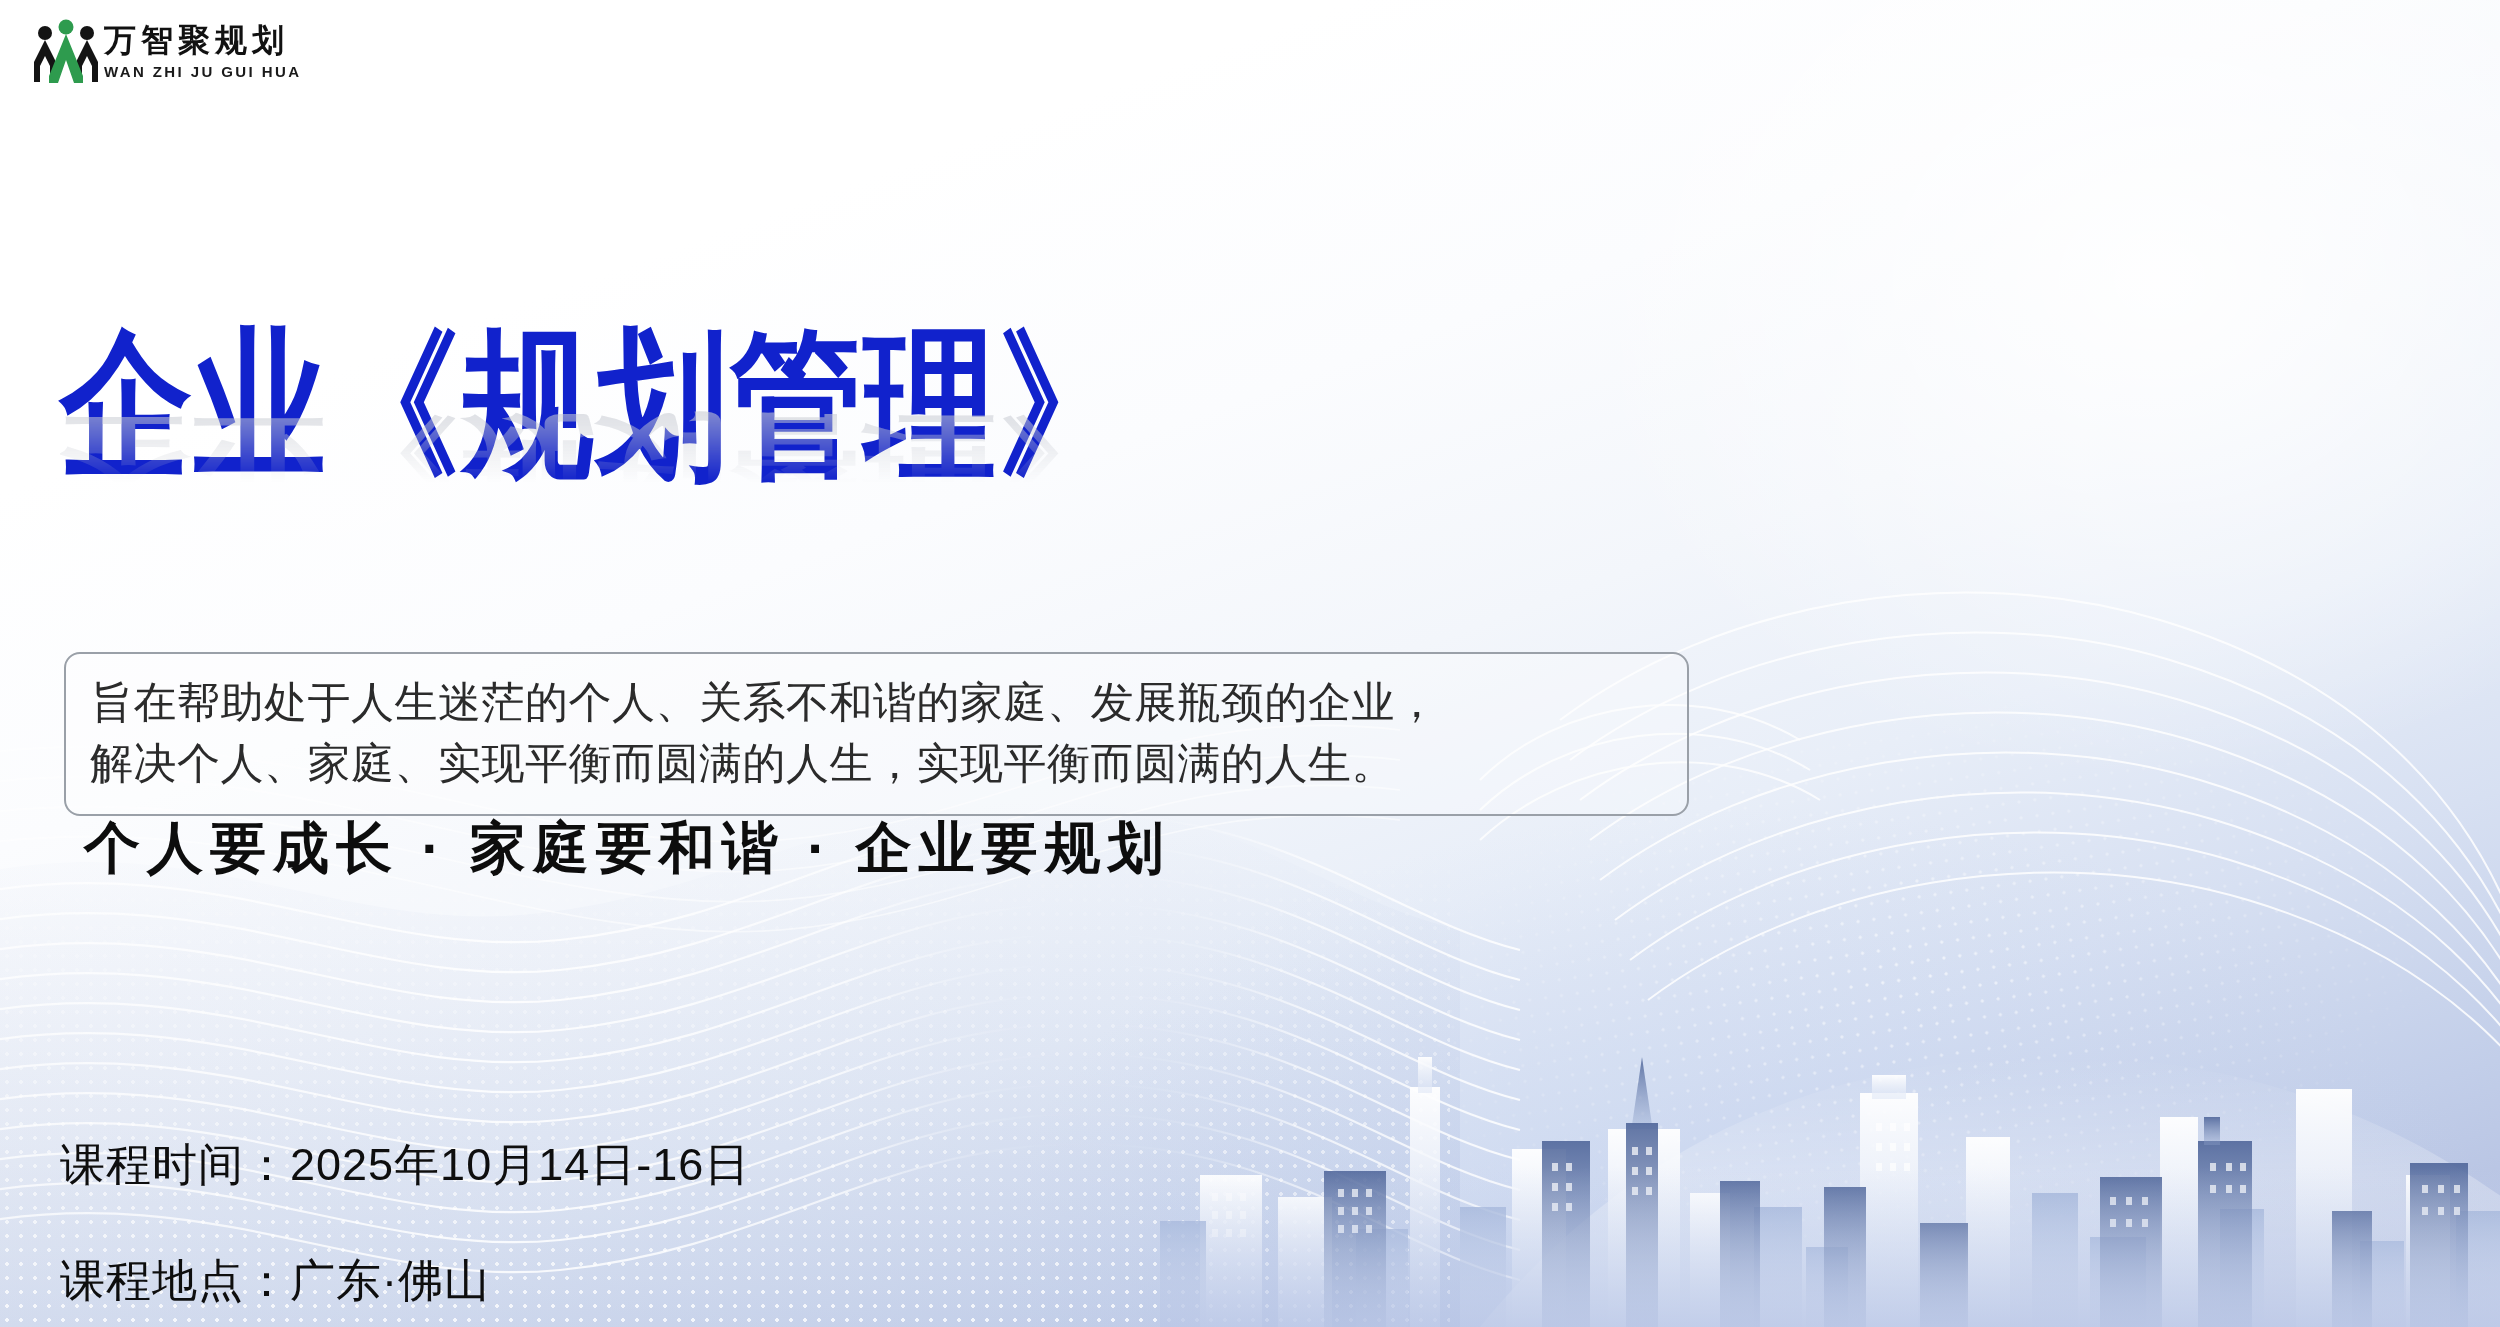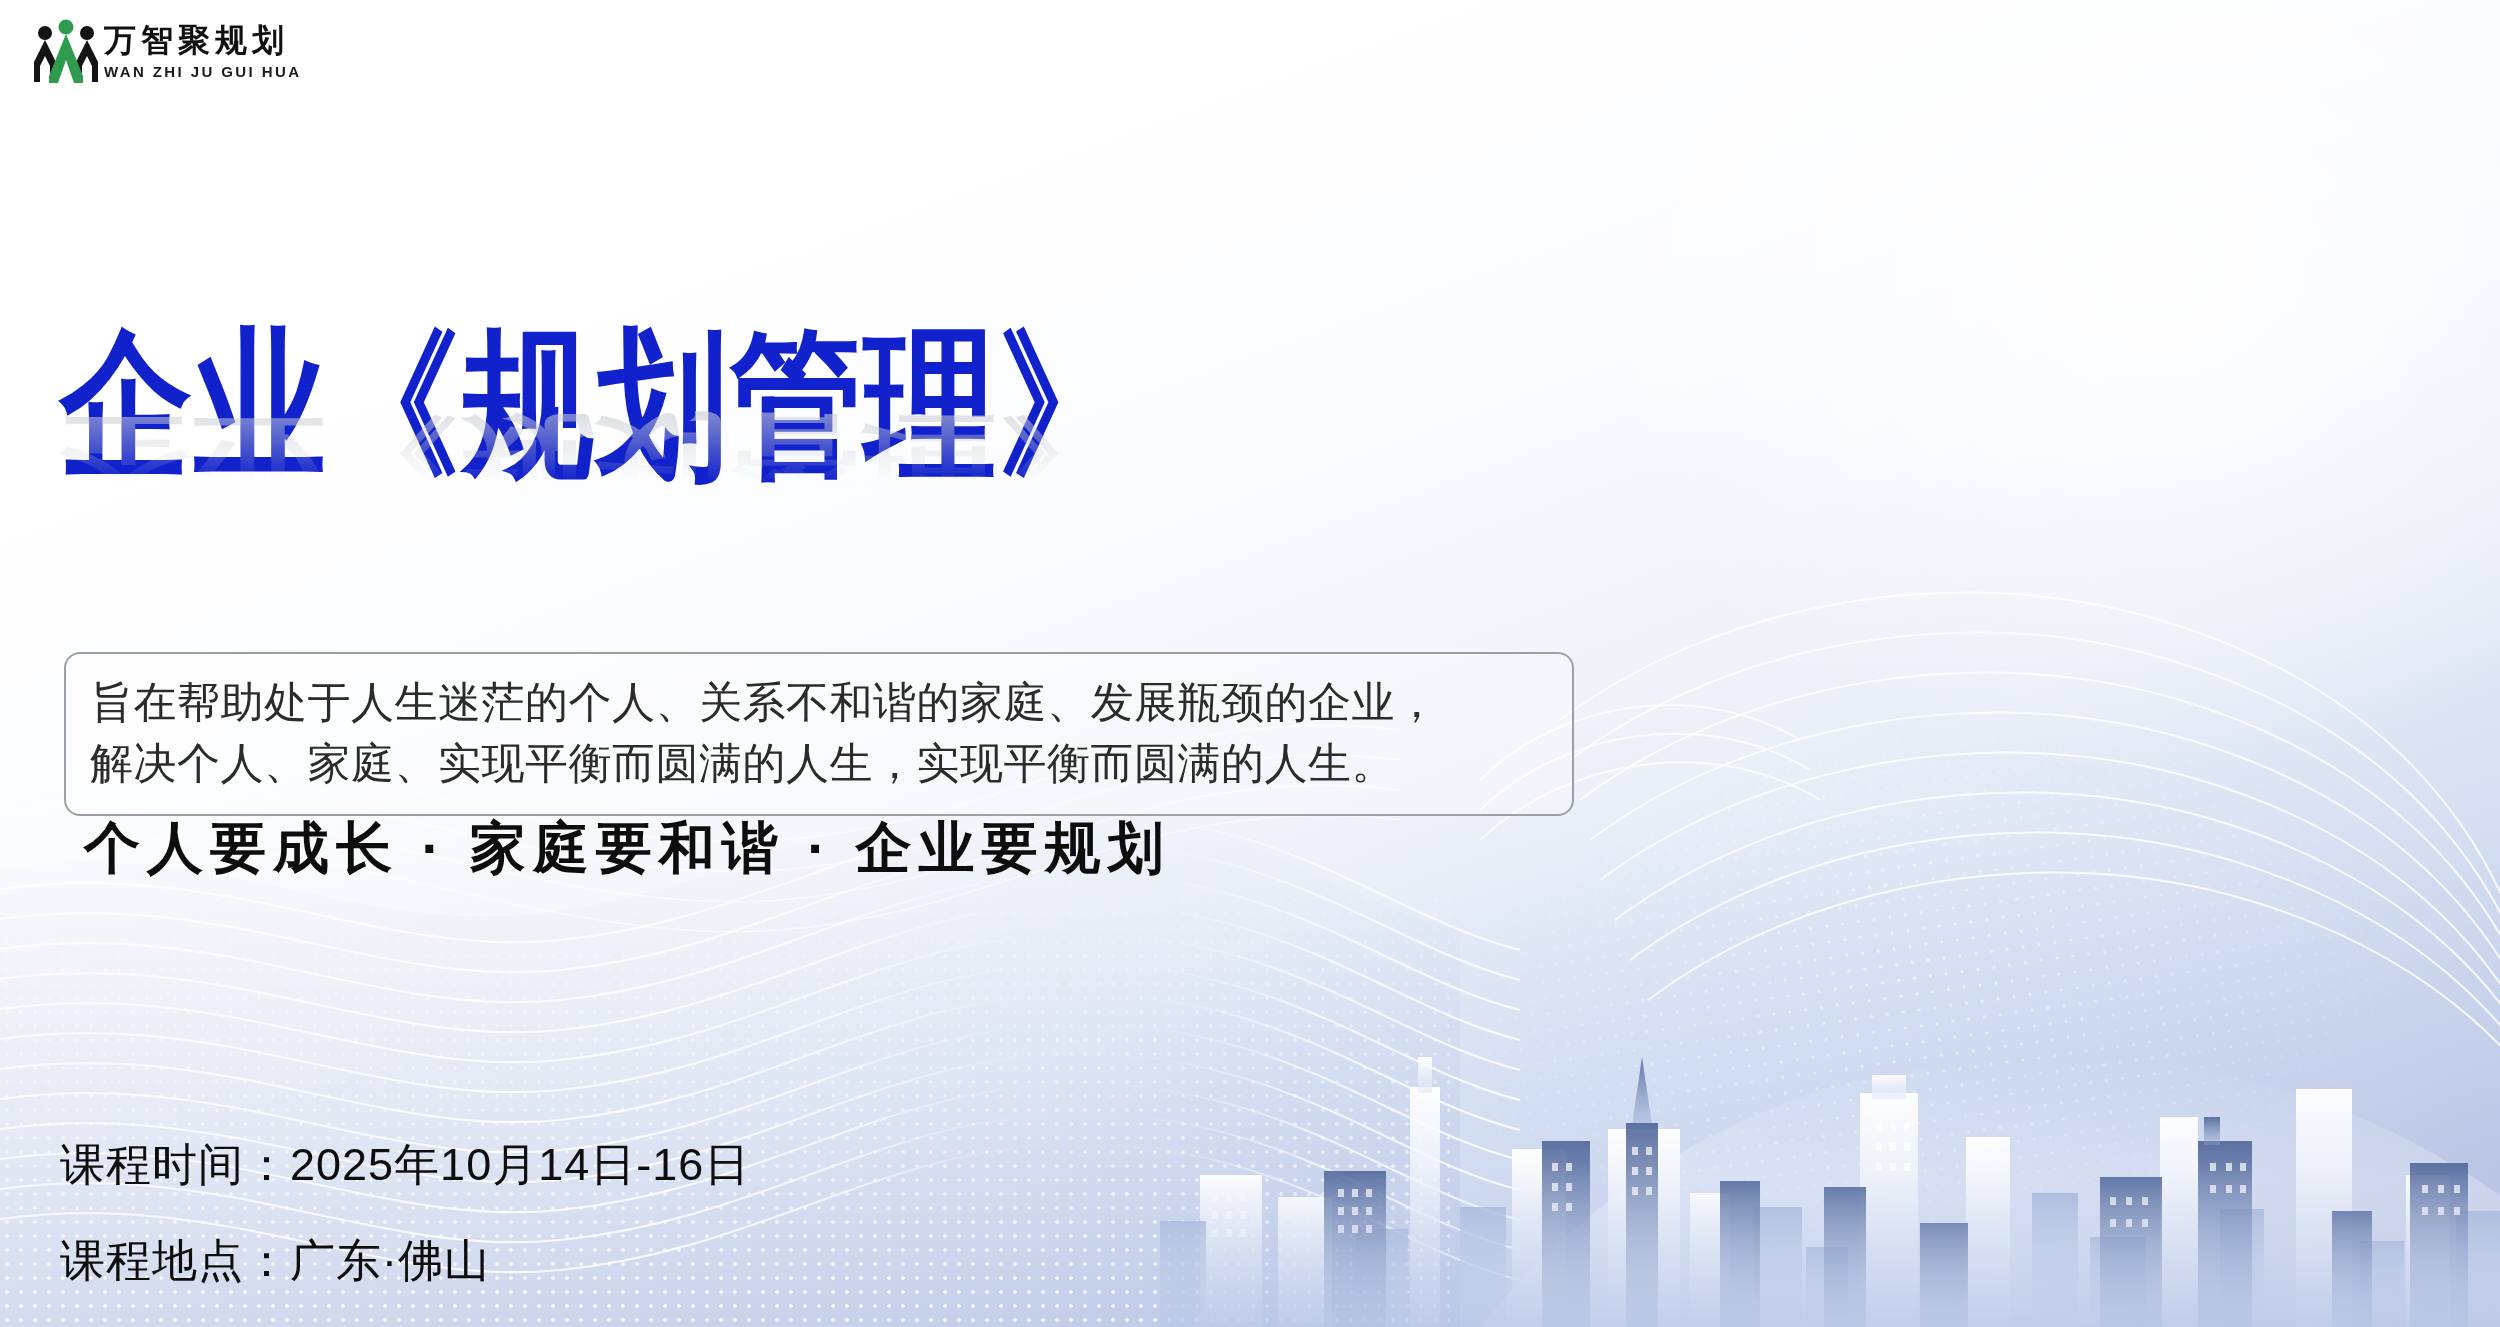--- a/index.html
+++ b/index.html
@@ -72,21 +72,21 @@
     transform:scaleY(-0.62);transform-origin:left top;
     color:#c9ccd3;
     position:absolute;left:0;top:178px;
     -webkit-mask-image:linear-gradient(to top,rgba(0,0,0,.85),rgba(0,0,0,0) 85%);
     mask-image:linear-gradient(to top,rgba(0,0,0,.85),rgba(0,0,0,0) 85%);
     opacity:.75;
   }
 
   
   .desc-box{
-    position:absolute;left:64px;top:652px;width:1510px;
+    position:absolute;left:64px;top:652px;width:1625px;
     border:2px solid #9aa0a8;border-radius:16px;
     padding:18px 22px 20px 24px;
     background:rgba(255,255,255,.30);
     box-sizing:border-box;
   }
   .desc-line{
     font-family:"Liberation Sans","DejaVu Sans",sans-serif;
     font-size:43px;color:#2b2b2b;line-height:1.42;white-space:nowrap;letter-spacing:.5px;
   }
 
@@ -108,21 +108,21 @@
 
   
   .skyline{position:absolute;right:0;bottom:0;width:1340px;height:330px;pointer-events:none;}
   .skyline svg{display:block;width:100%;height:100%;}
 
   
   .info{position:absolute;left:60px;top:1135px;}
   .info-line{
     font-family:"Liberation Sans","DejaVu Sans",sans-serif;
     font-size:45px;color:#0e0e0e;letter-spacing:1px;white-space:nowrap;
-    margin-bottom:36px;
+    margin-bottom:56px;
   }
   .info-line:last-child{margin-bottom:12px;}
 </style>
 </head>
 <body>
 
 <div class="poster">
 
   <div class="blob blob-a"></div>
   <div class="blob blob-b"></div>

